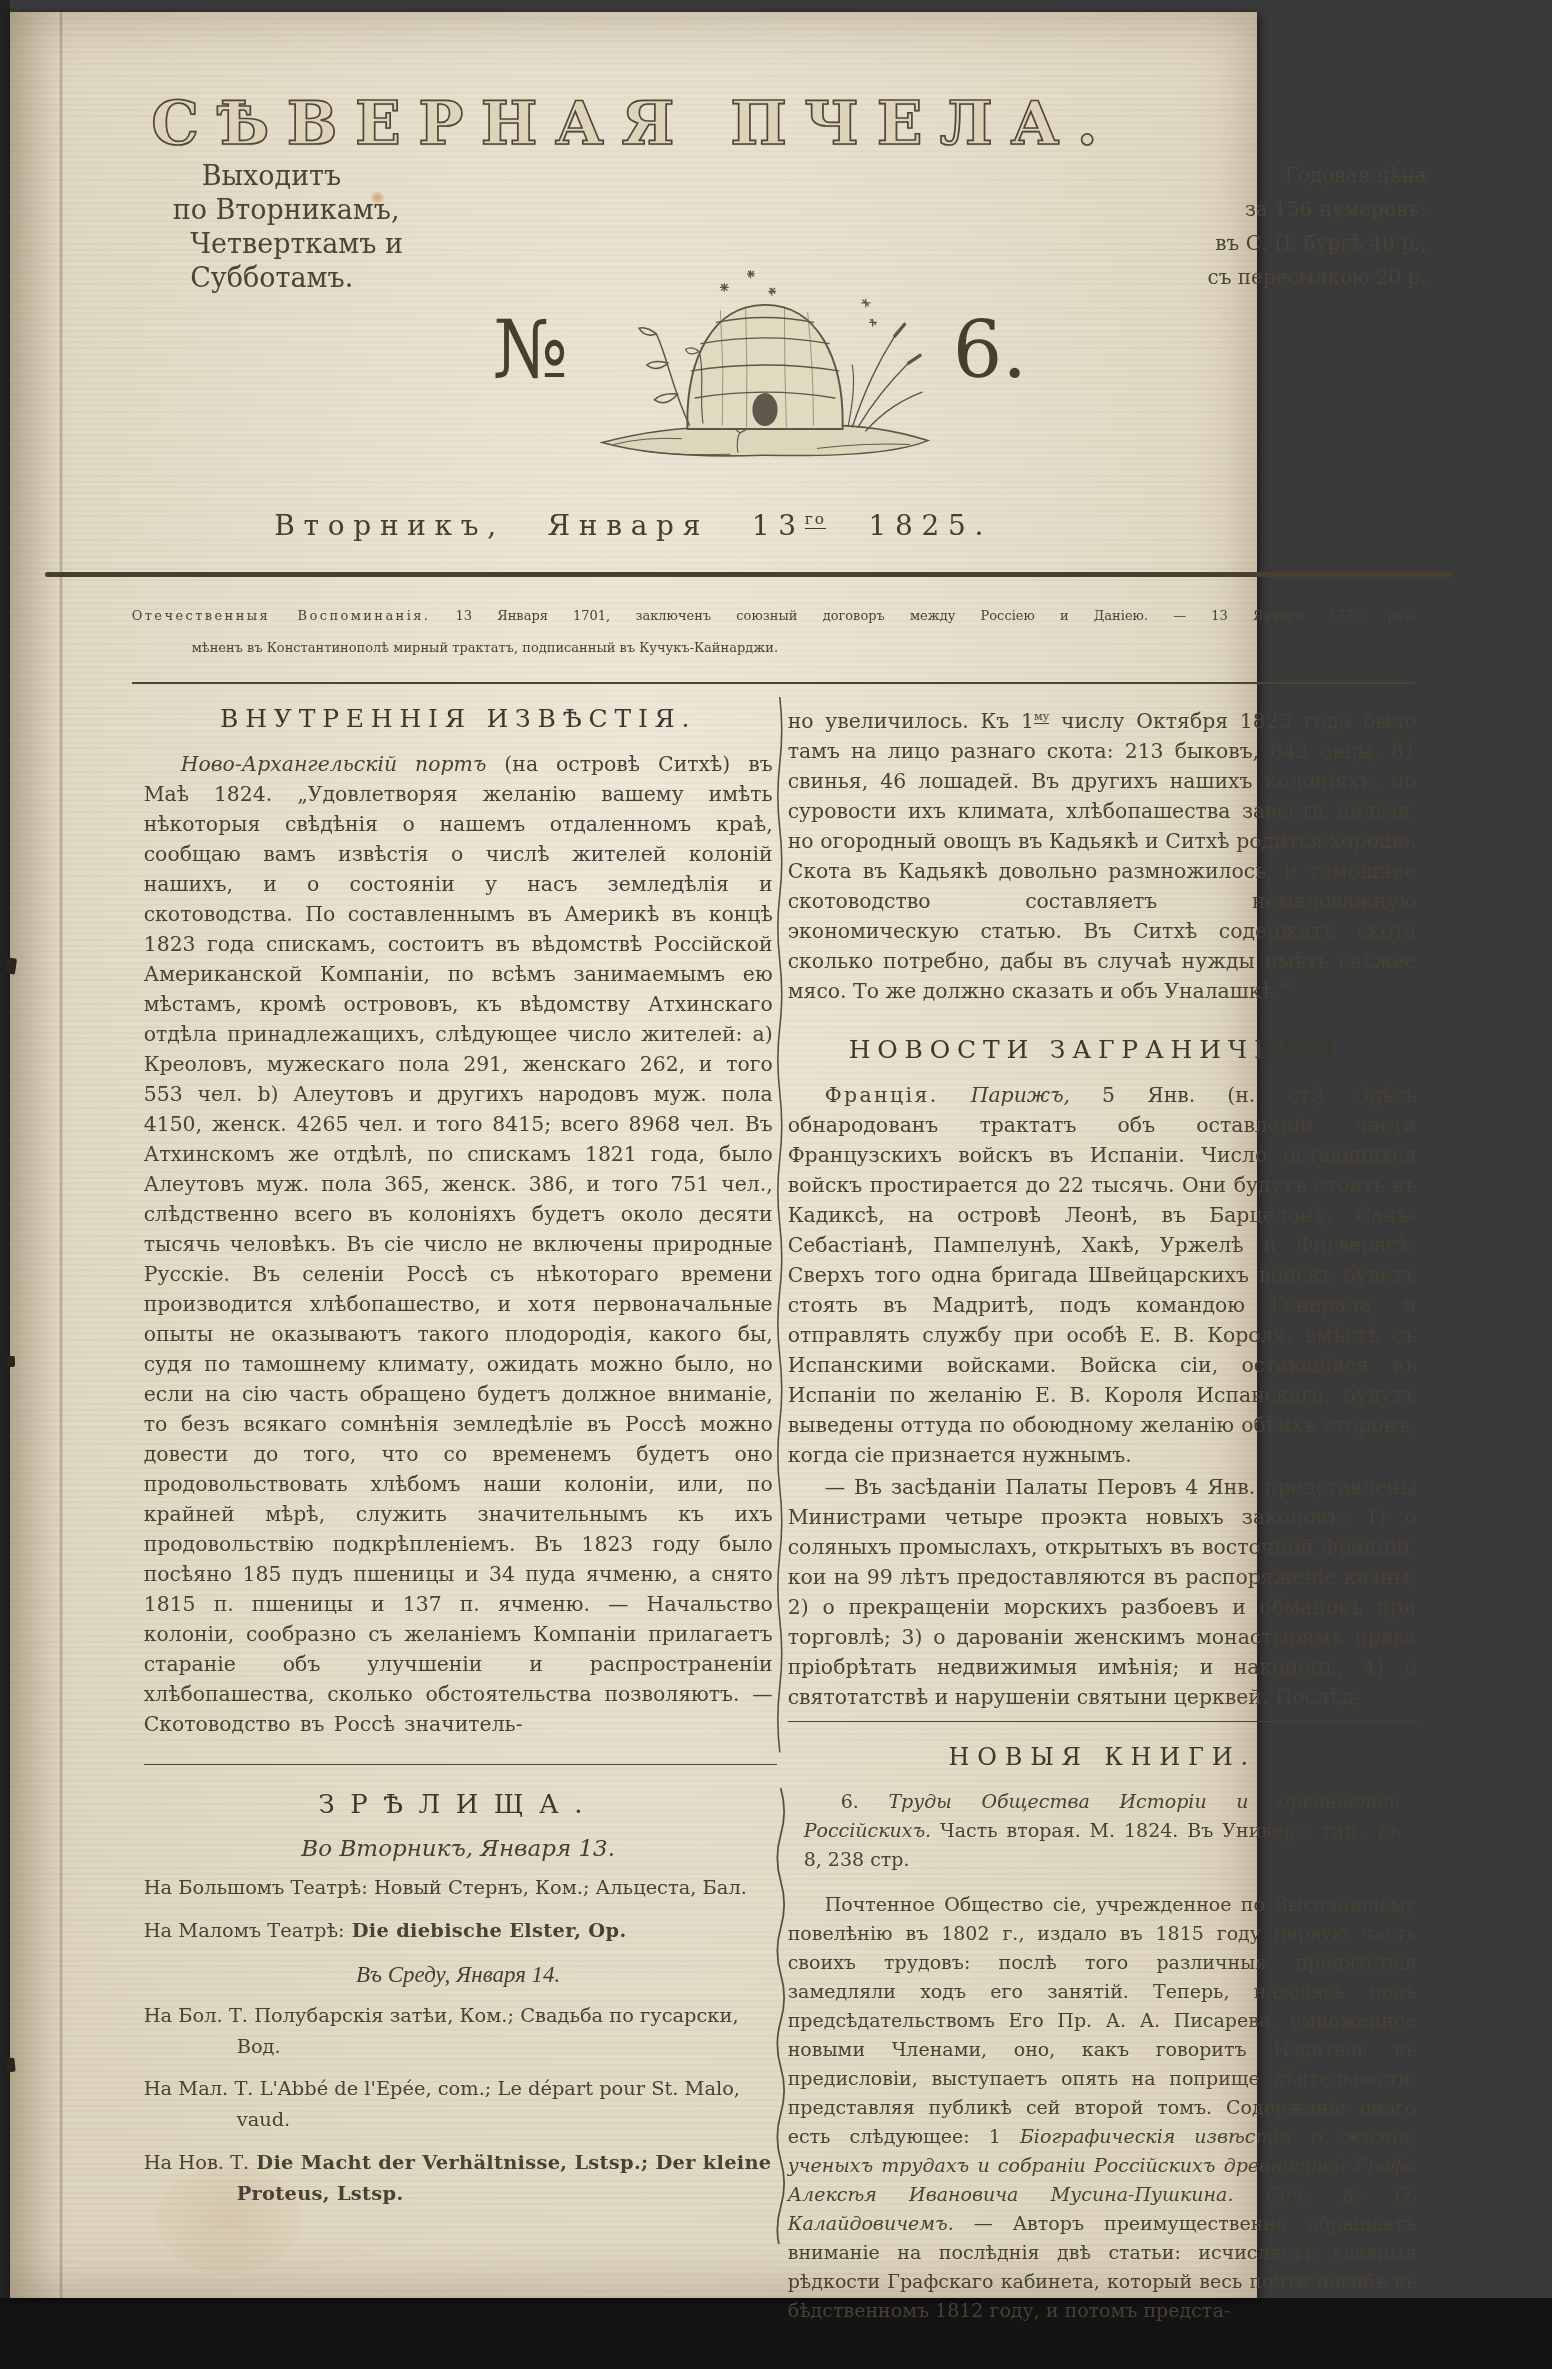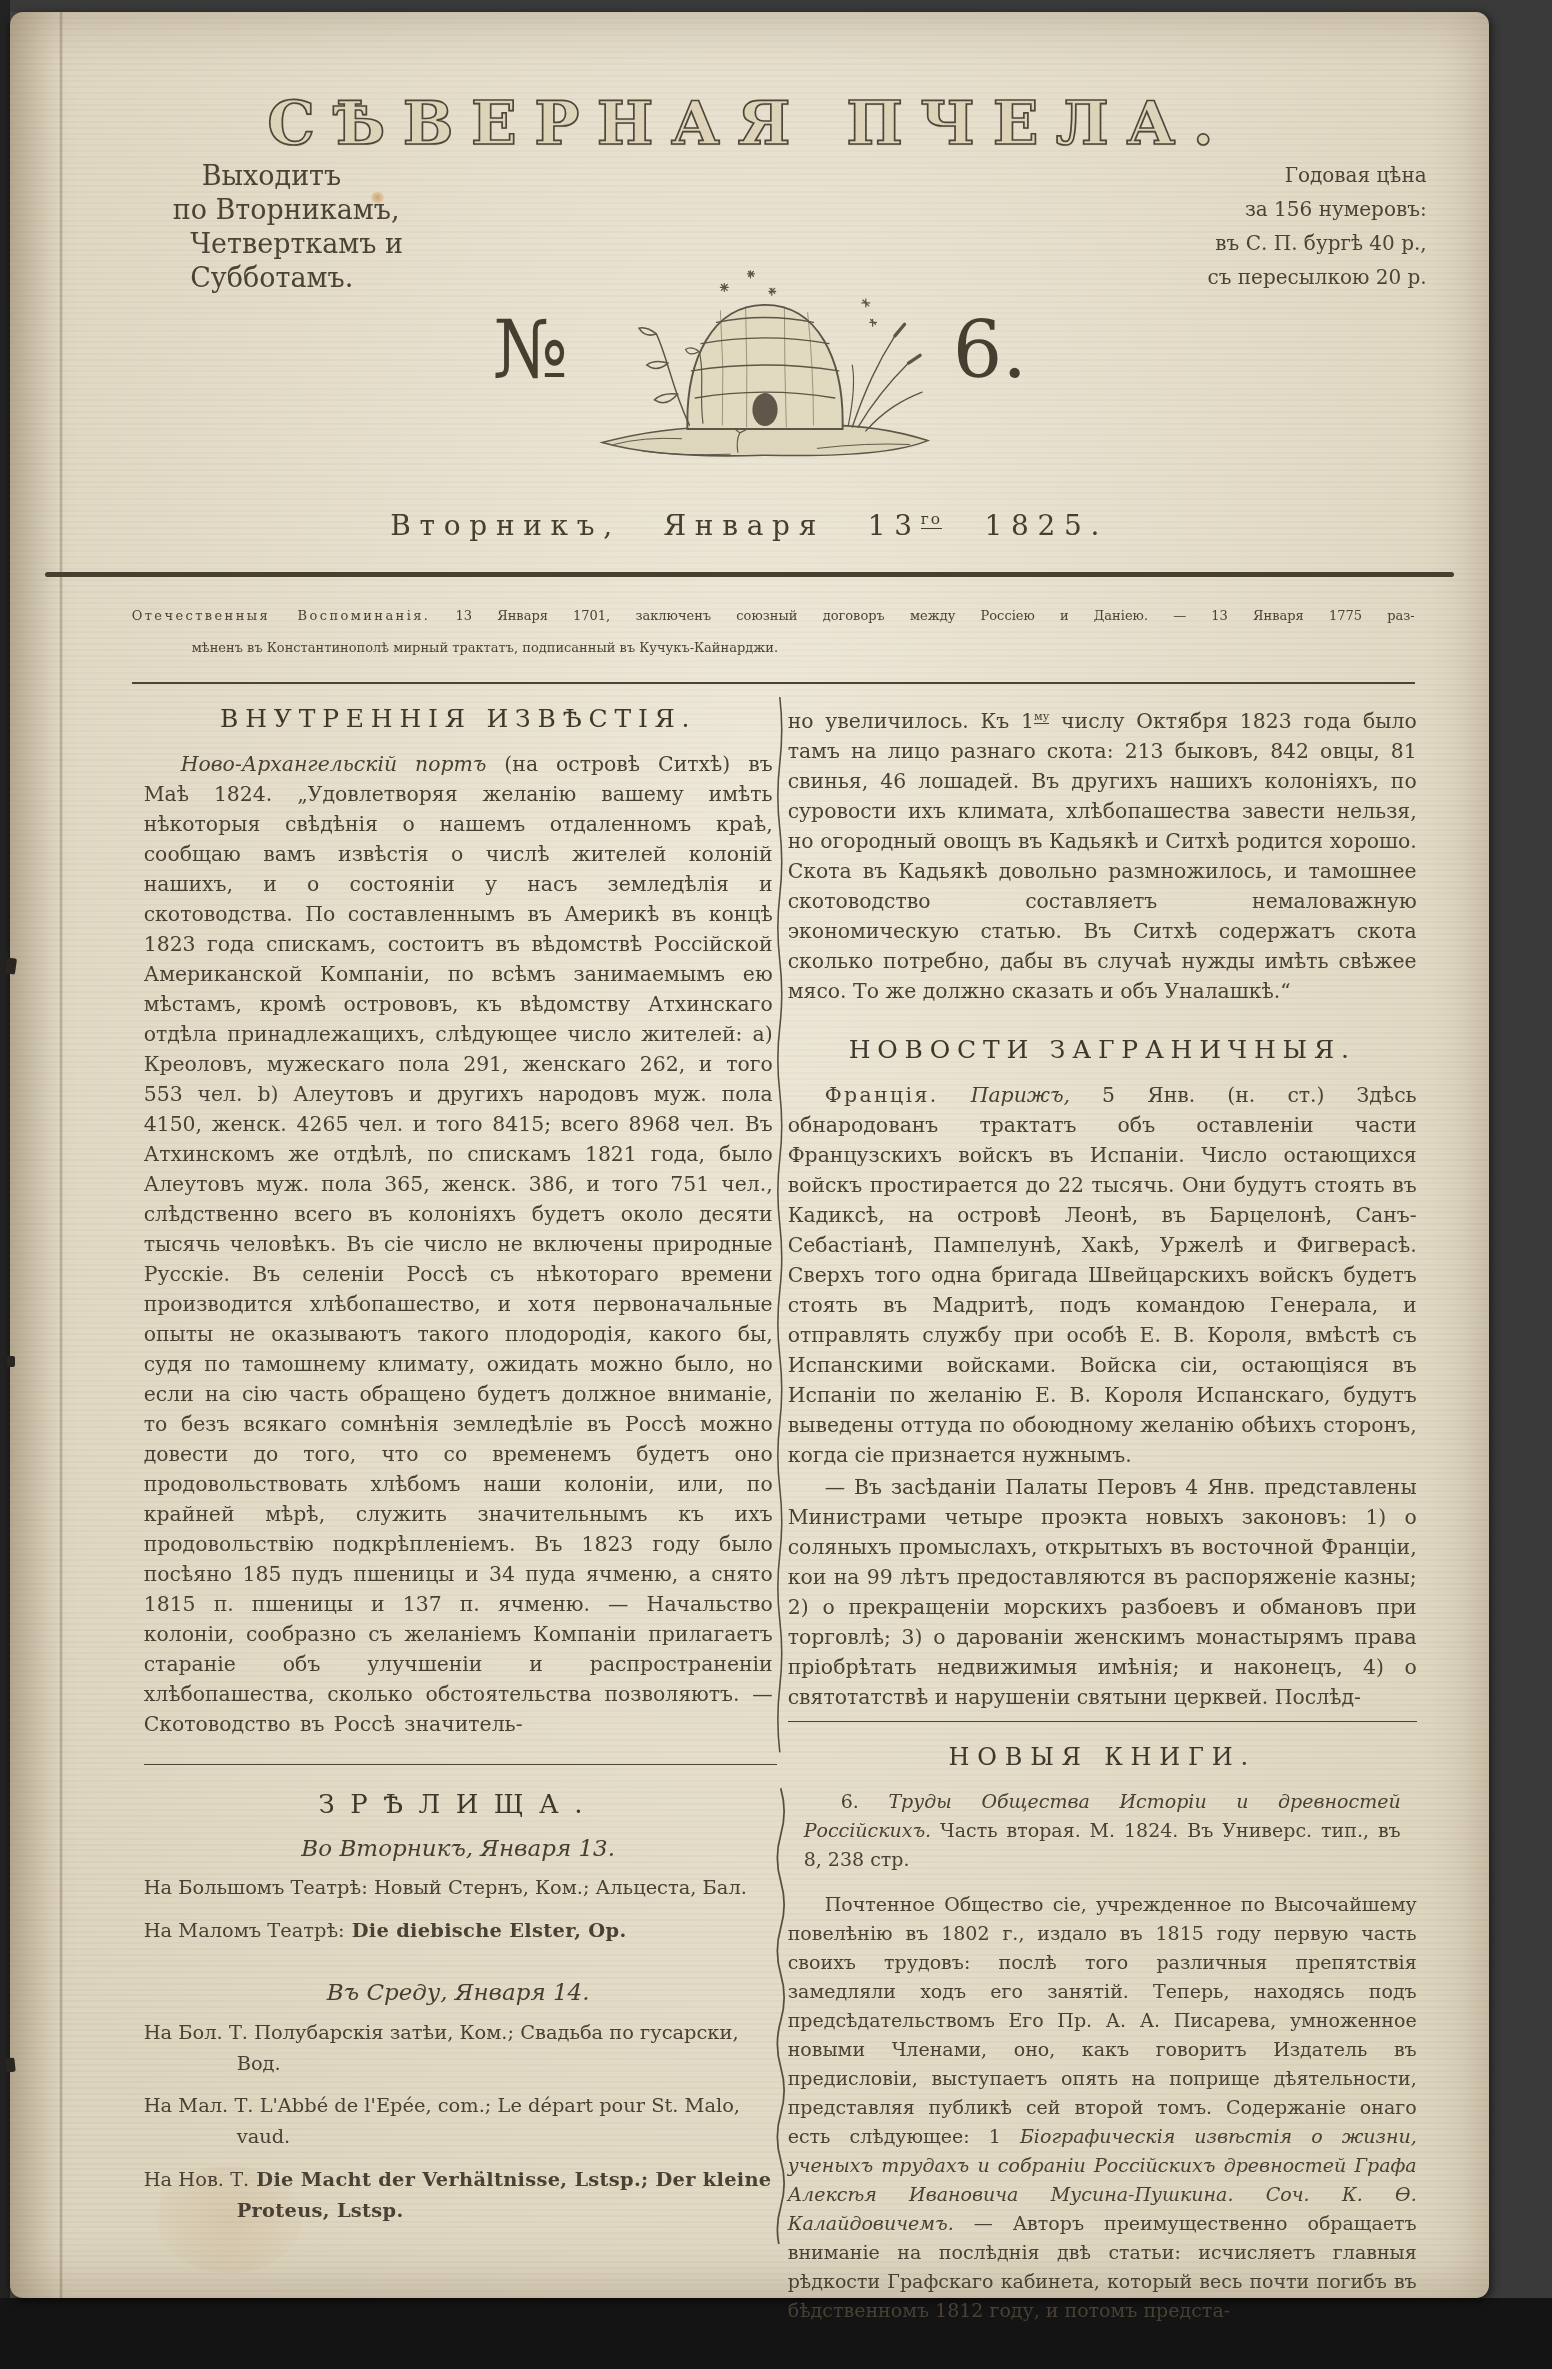--- a/index.html
+++ b/index.html
@@ -4,28 +4,27 @@
 <style>
   html,body{margin:0;padding:0;}
   body{
     width:1553px;height:2370px;position:relative;overflow:hidden;
     background:#3a3a3a;
     font-family:"DejaVu Serif", serif;
   }
   .left-strip{position:absolute;left:0;top:0;bottom:0;width:9.7px;background:#232323;}
   .bottom-band{position:absolute;left:0;right:0;top:2298px;bottom:0;background:#141414;}
   .page{
-    position:absolute;left:9.7px;top:11.6px;width:1479px;height:2286px;
+    position:absolute;left:9.7px;top:11.6px;width:1247px;height:2286px;
     background:
       radial-gradient(ellipse at 50% 35%, rgba(255,255,255,0.28), rgba(140,120,85,0.10) 85%),
       repeating-linear-gradient(0deg, rgba(120,100,70,0.05) 0 1.9px, rgba(0,0,0,0) 1.9px 5.8px),
       #e7dfca;
     box-shadow:inset 0 0 58px rgba(90,70,45,0.35), 1.9px 2.9px 9.7px rgba(0,0,0,0.6);
     color:#484134;
-    border-radius:13px;
   }
   .crease{position:absolute;left:49px;top:0;bottom:0;width:3.9px;
     background:linear-gradient(to right, rgba(90,75,55,0), rgba(90,75,55,0.38), rgba(90,75,55,0));}
   .edge-shade{position:absolute;left:0;top:0;bottom:0;width:49px;
     background:linear-gradient(to right, rgba(120,100,70,0.25), rgba(120,100,70,0));}
   .speck{position:absolute;background:#2a2520;border-radius:1.9px;}
   .stain1{position:absolute;left:361px;top:180px;width:13.6px;height:11.6px;border-radius:50%;
     background:radial-gradient(circle, rgba(190,120,30,0.55), rgba(190,120,30,0));}
   .stain2{position:absolute;left:146px;top:2154px;width:146px;height:107px;border-radius:50%;
     background:radial-gradient(circle, rgba(160,120,60,0.14), rgba(160,120,60,0));}
@@ -185,21 +184,21 @@
   </div>
 
   <div class="rule-left"></div>
   <div class="rule-right"></div>
 
   <div class="col spectacles">
     <div class="spect-head">ЗРѢЛИЩА.</div>
     <div class="day-head">Во Вторникъ, Января 13.</div>
     <div class="theatre-entry"><span>На Большомъ Театрѣ:</span><span> Новый Стернъ, Ком.; Альцеста, Бал.</span></div>
     <div class="theatre-entry"><span>На Маломъ Театрѣ:</span><span class="fraktur"> Die diebische Elster, Op.</span></div>
-    <div class="day-head" style="margin-top:33px;">Въ Среду, Января 14.</div>
+    <div class="day-head" style="margin-top:16px;font-family:Liberation Serif, serif;">Въ Среду, Января 14.</div>
     <div class="theatre-entry"><span>На Бол. Т.</span><span> Полубарскія затѣи, Ком.; Свадьба по гусарски, Вод.</span></div>
     <div class="theatre-entry"><span>На Мал. Т.</span><span> L'Abbé de l'Epée, com.; Le départ pour St. Malo, vaud.</span></div>
     <div class="theatre-entry"><span>На Нов. Т.</span><span class="fraktur"> Die Macht der Verhältnisse, Lstsp.; Der kleine Proteus, Lstsp.</span></div>
   </div>
 
   <div class="col books">
     <div class="books-head">НОВЫЯ КНИГИ.</div>
     <p class="ind" style="margin:16px;"><span>6. </span><span class="it">Труды Общества Исторіи и древностей Россійскихъ.</span><span> Часть вторая. М. 1824. Въ Универс. тип., въ 8, 238 стр.</span></p>
     <p class="ind" style="margin:5.8px 0 0 0;"><span>Почтенное Общество сіе, учрежденное по Высочайшему повелѣнію въ 1802 г., издало въ 1815 году первую часть своихъ трудовъ: послѣ того различныя препятствія замедляли ходъ его занятій. Теперь, находясь подъ предсѣдательствомъ Его Пр. А. А. Писарева, умноженное новыми Членами, оно, какъ говоритъ Издатель въ предисловіи, выступаетъ опять на поприще дѣятельности, представляя публикѣ сей второй томъ. Содержаніе онаго есть слѣдующее: 1 </span><span class="it">Біографическія извѣстія о жизни, ученыхъ трудахъ и собраніи Россійскихъ древностей Графа Алексѣя Ивановича Мусина-Пушкина. Соч. К. Ѳ. Калайдовичемъ.</span><span> — Авторъ преимущественно обращаетъ вниманіе на послѣднія двѣ статьи: исчисляетъ главныя рѣдкости Графскаго кабинета, который весь почти погибъ въ бѣдственномъ 1812 году, и потомъ предста-</span></p>
   </div>

